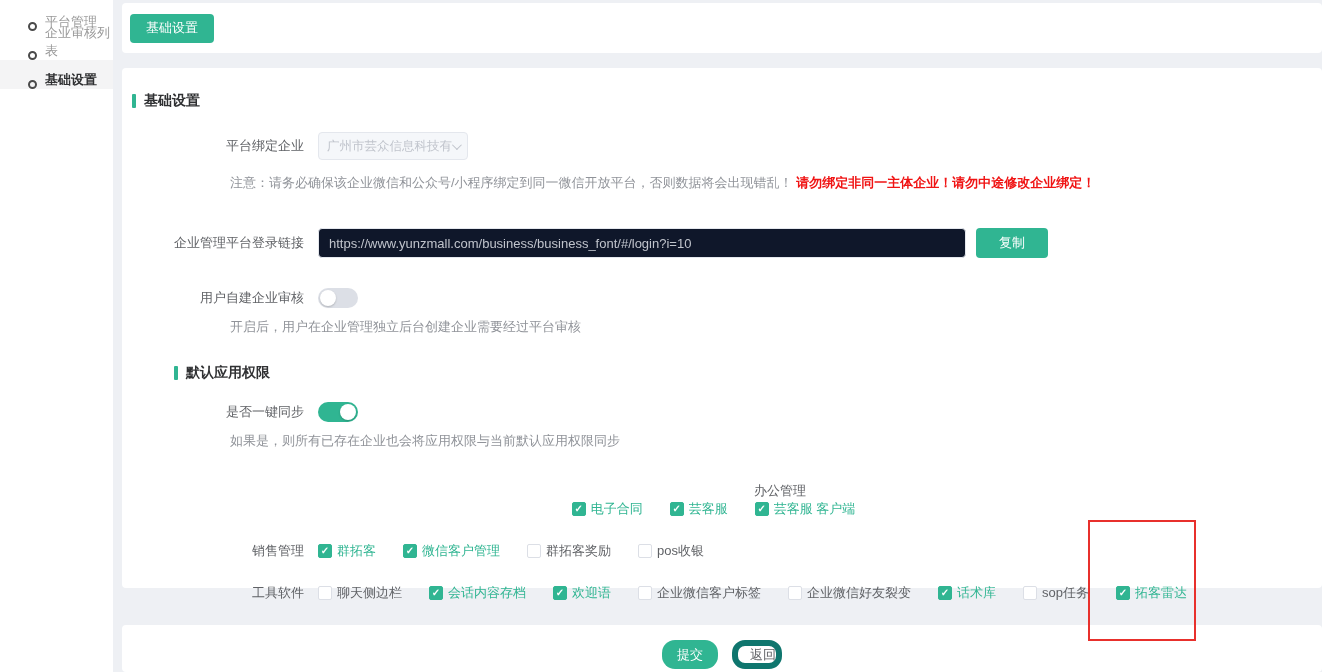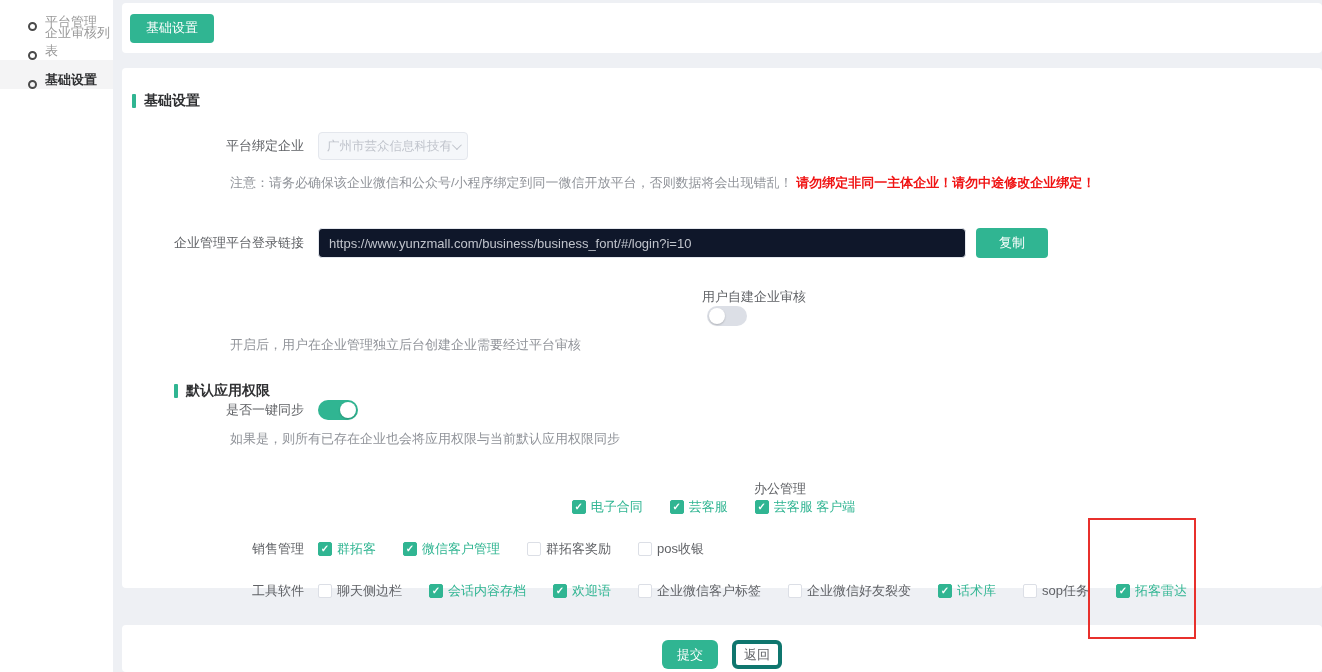--- a/index.html
+++ b/index.html
@@ -48,30 +48,30 @@
   .check-opts { display:flex; align-items:center; }
   .cb-item { display:inline-flex; align-items:center; margin-right:27px; cursor:pointer; color:var(--txt); position:relative; }
   .cb { width:14px; height:14px; border:1px solid #dcdfe6; border-radius:2px; background:#fff; margin-right:5px; display:flex; align-items:center; justify-content:center; flex:none; }
   .cb .tick { display:none; color:#fff; font-size:10px; font-weight:bold; line-height:1; }
   .cb-item.checked .cb { background:var(--accent); border-color:var(--accent); }
   .cb-item.checked .tick { display:block; }
   .cb-item.checked { color:var(--accent); }
   .red-box { position:absolute; left:-28px; top:-64px; width:108px; height:121px; border:2px solid #e8302c; pointer-events:none; }
 
   .footer-bar { margin-top:37px; height:47px; display:flex; align-items:center; justify-content:center; }
-  .btn { height:29px; border-radius:6px; font-size:13px; cursor:pointer; font-family:inherit;margin-top:12px; }
+  .btn { height:29px; border-radius:13px; font-size:13px; cursor:pointer; font-family:inherit;margin-top:12px; }
   .btn-primary { width:56px; background:var(--accent); color:#fff; border:none; margin-right:14px; }
-  .btn-plain { width:50px; background:#fff; color:var(--txt); border:4px solid #0f766e; }
+  .btn-plain { width:50px; background:#fff; color:var(--txt); border:6px solid #0f766e;text-align:right; }
 
   .mt-title1 { margin-top:12px; }
   .mt-row-select { margin-top:22px; }
   .mt-row-input { margin-top:36px; }
-  .mt-row-toggle { margin-top:30px;flex-direction:column; }
+  .mt-row-toggle { margin-top:30px; }
   .mt-title2 { margin-top:28px;padding-left:42px; }
-  .mt-row-sync { }
+  .mt-row-sync { margin-top:20px; }
   .mt-check1 { margin-top:32px;flex-direction:column; }
   .mt-check { margin-top:24px; }
 </style>
 </head>
 <body>
 
 <div class="sidebar">
   <div id="sidebar-list">
       <div class="side-item">
         <span class="radio-circle"></span>

